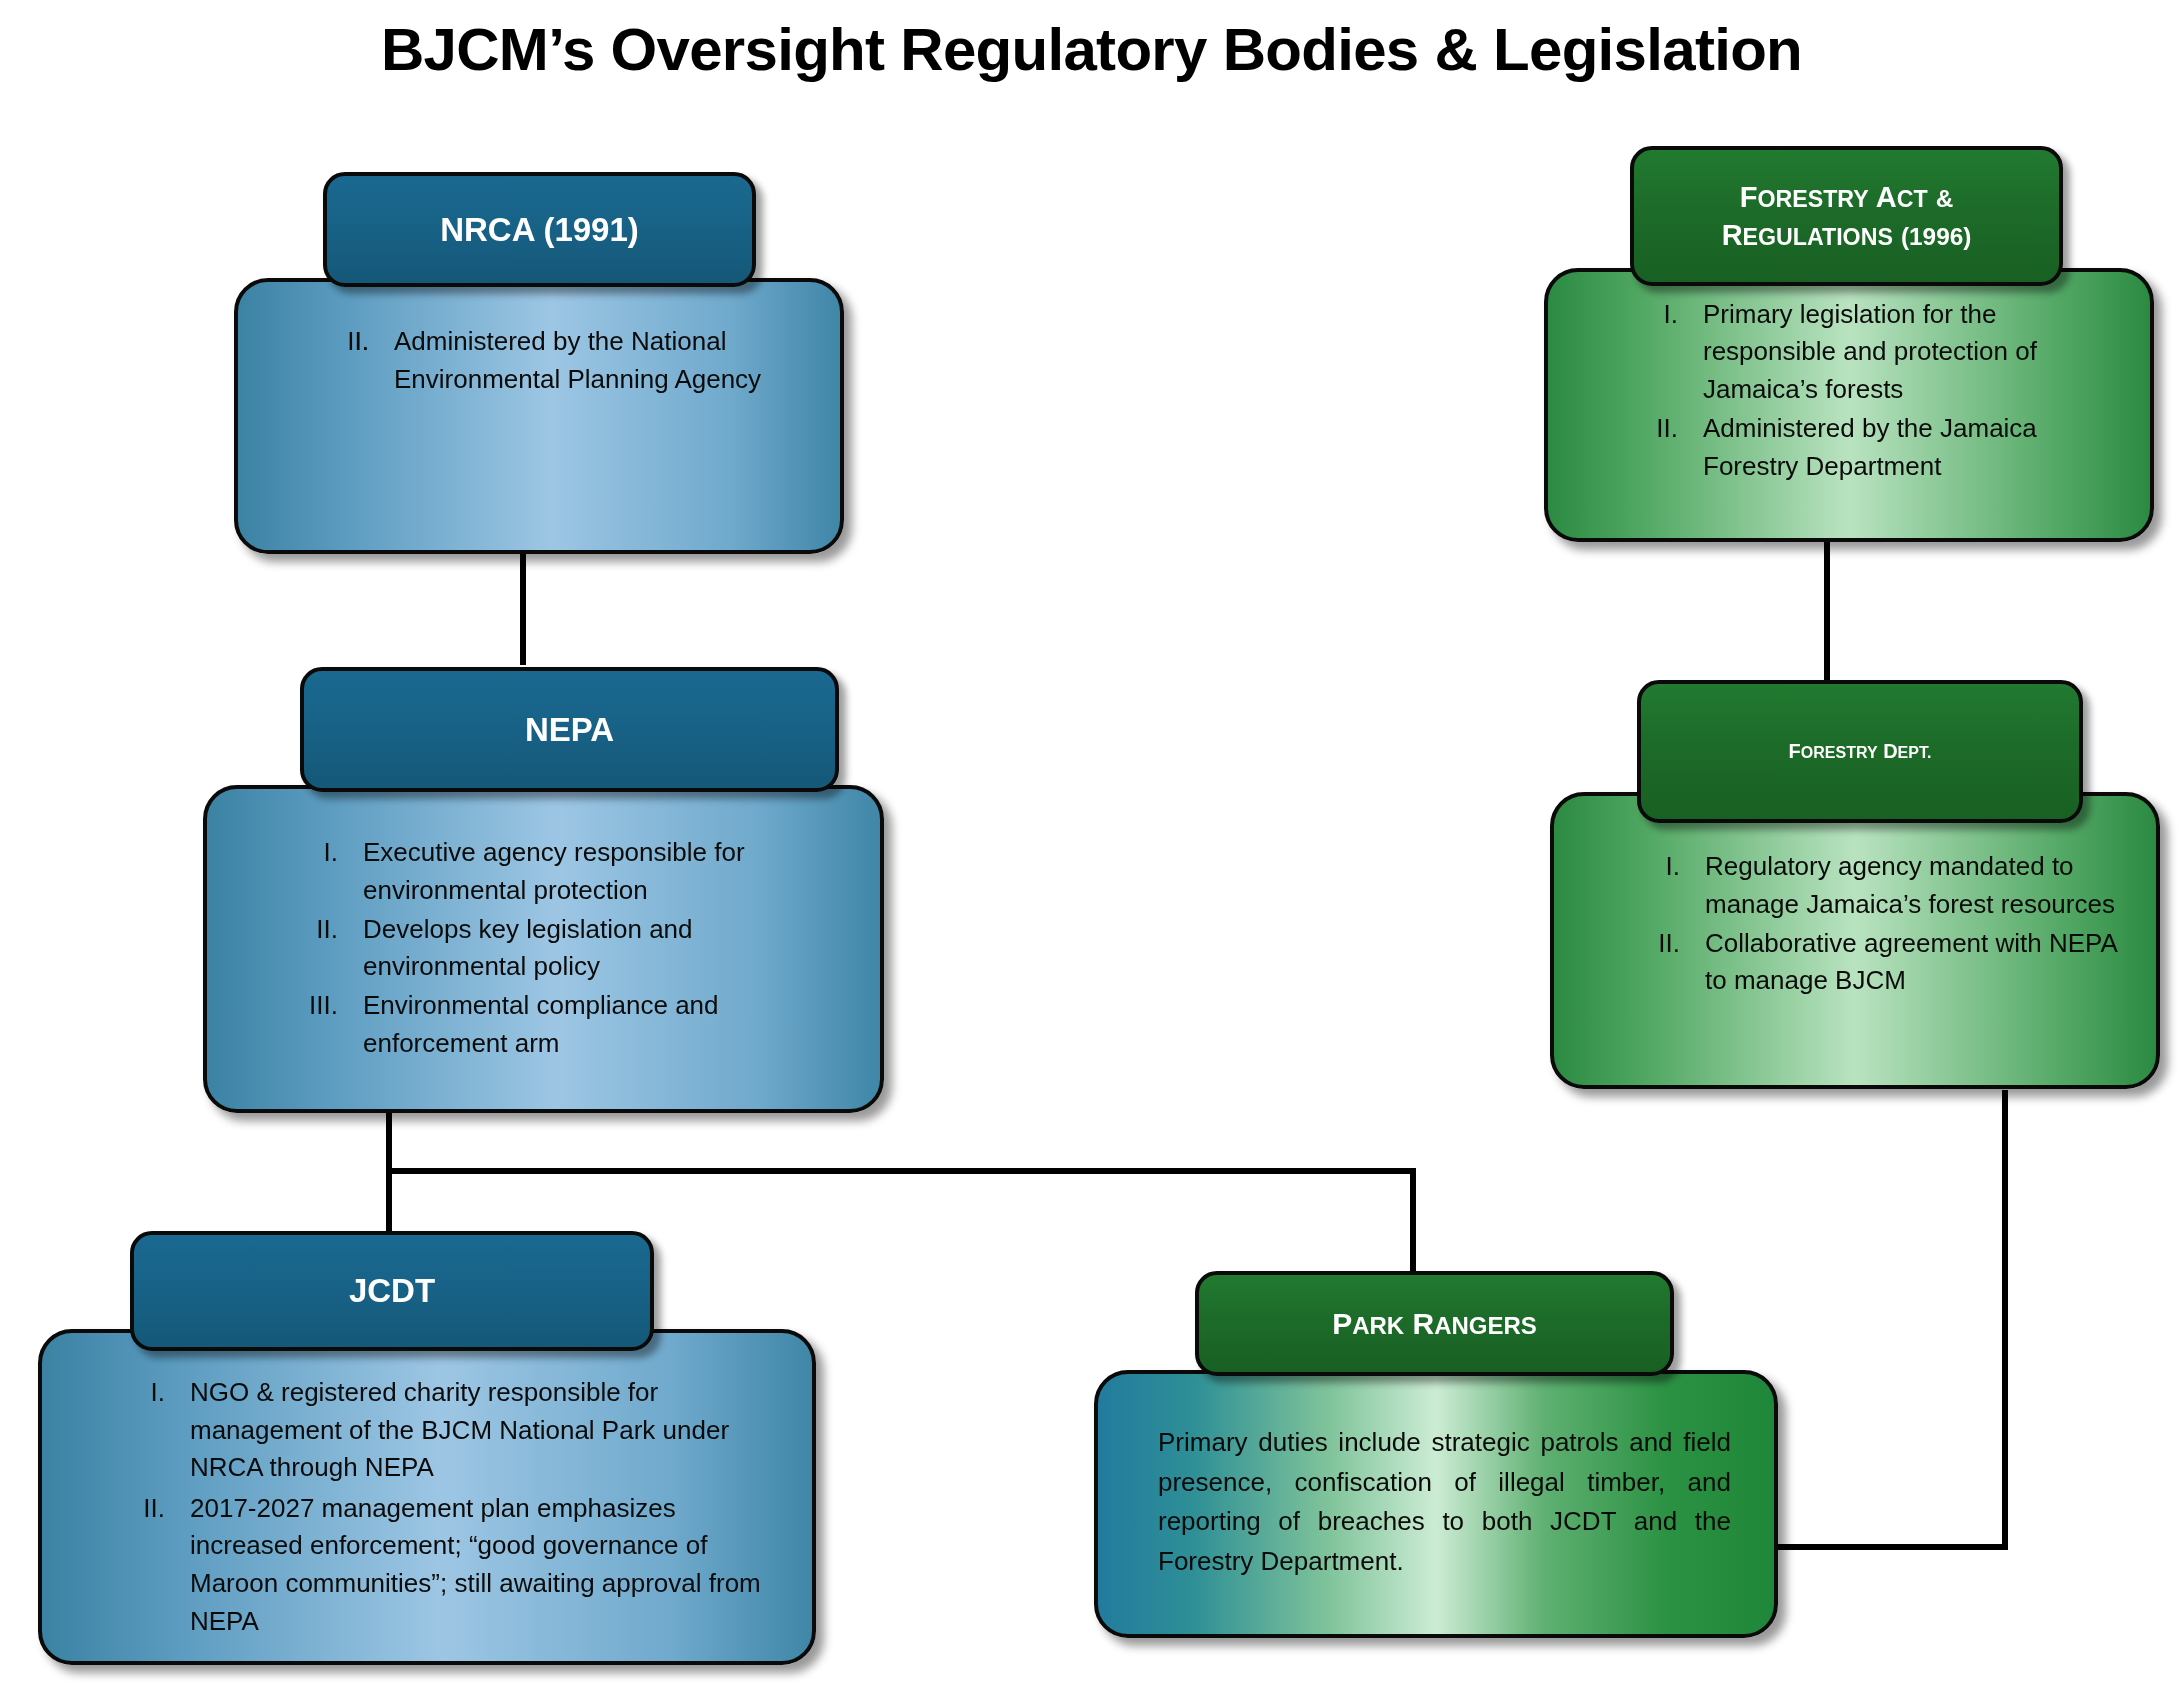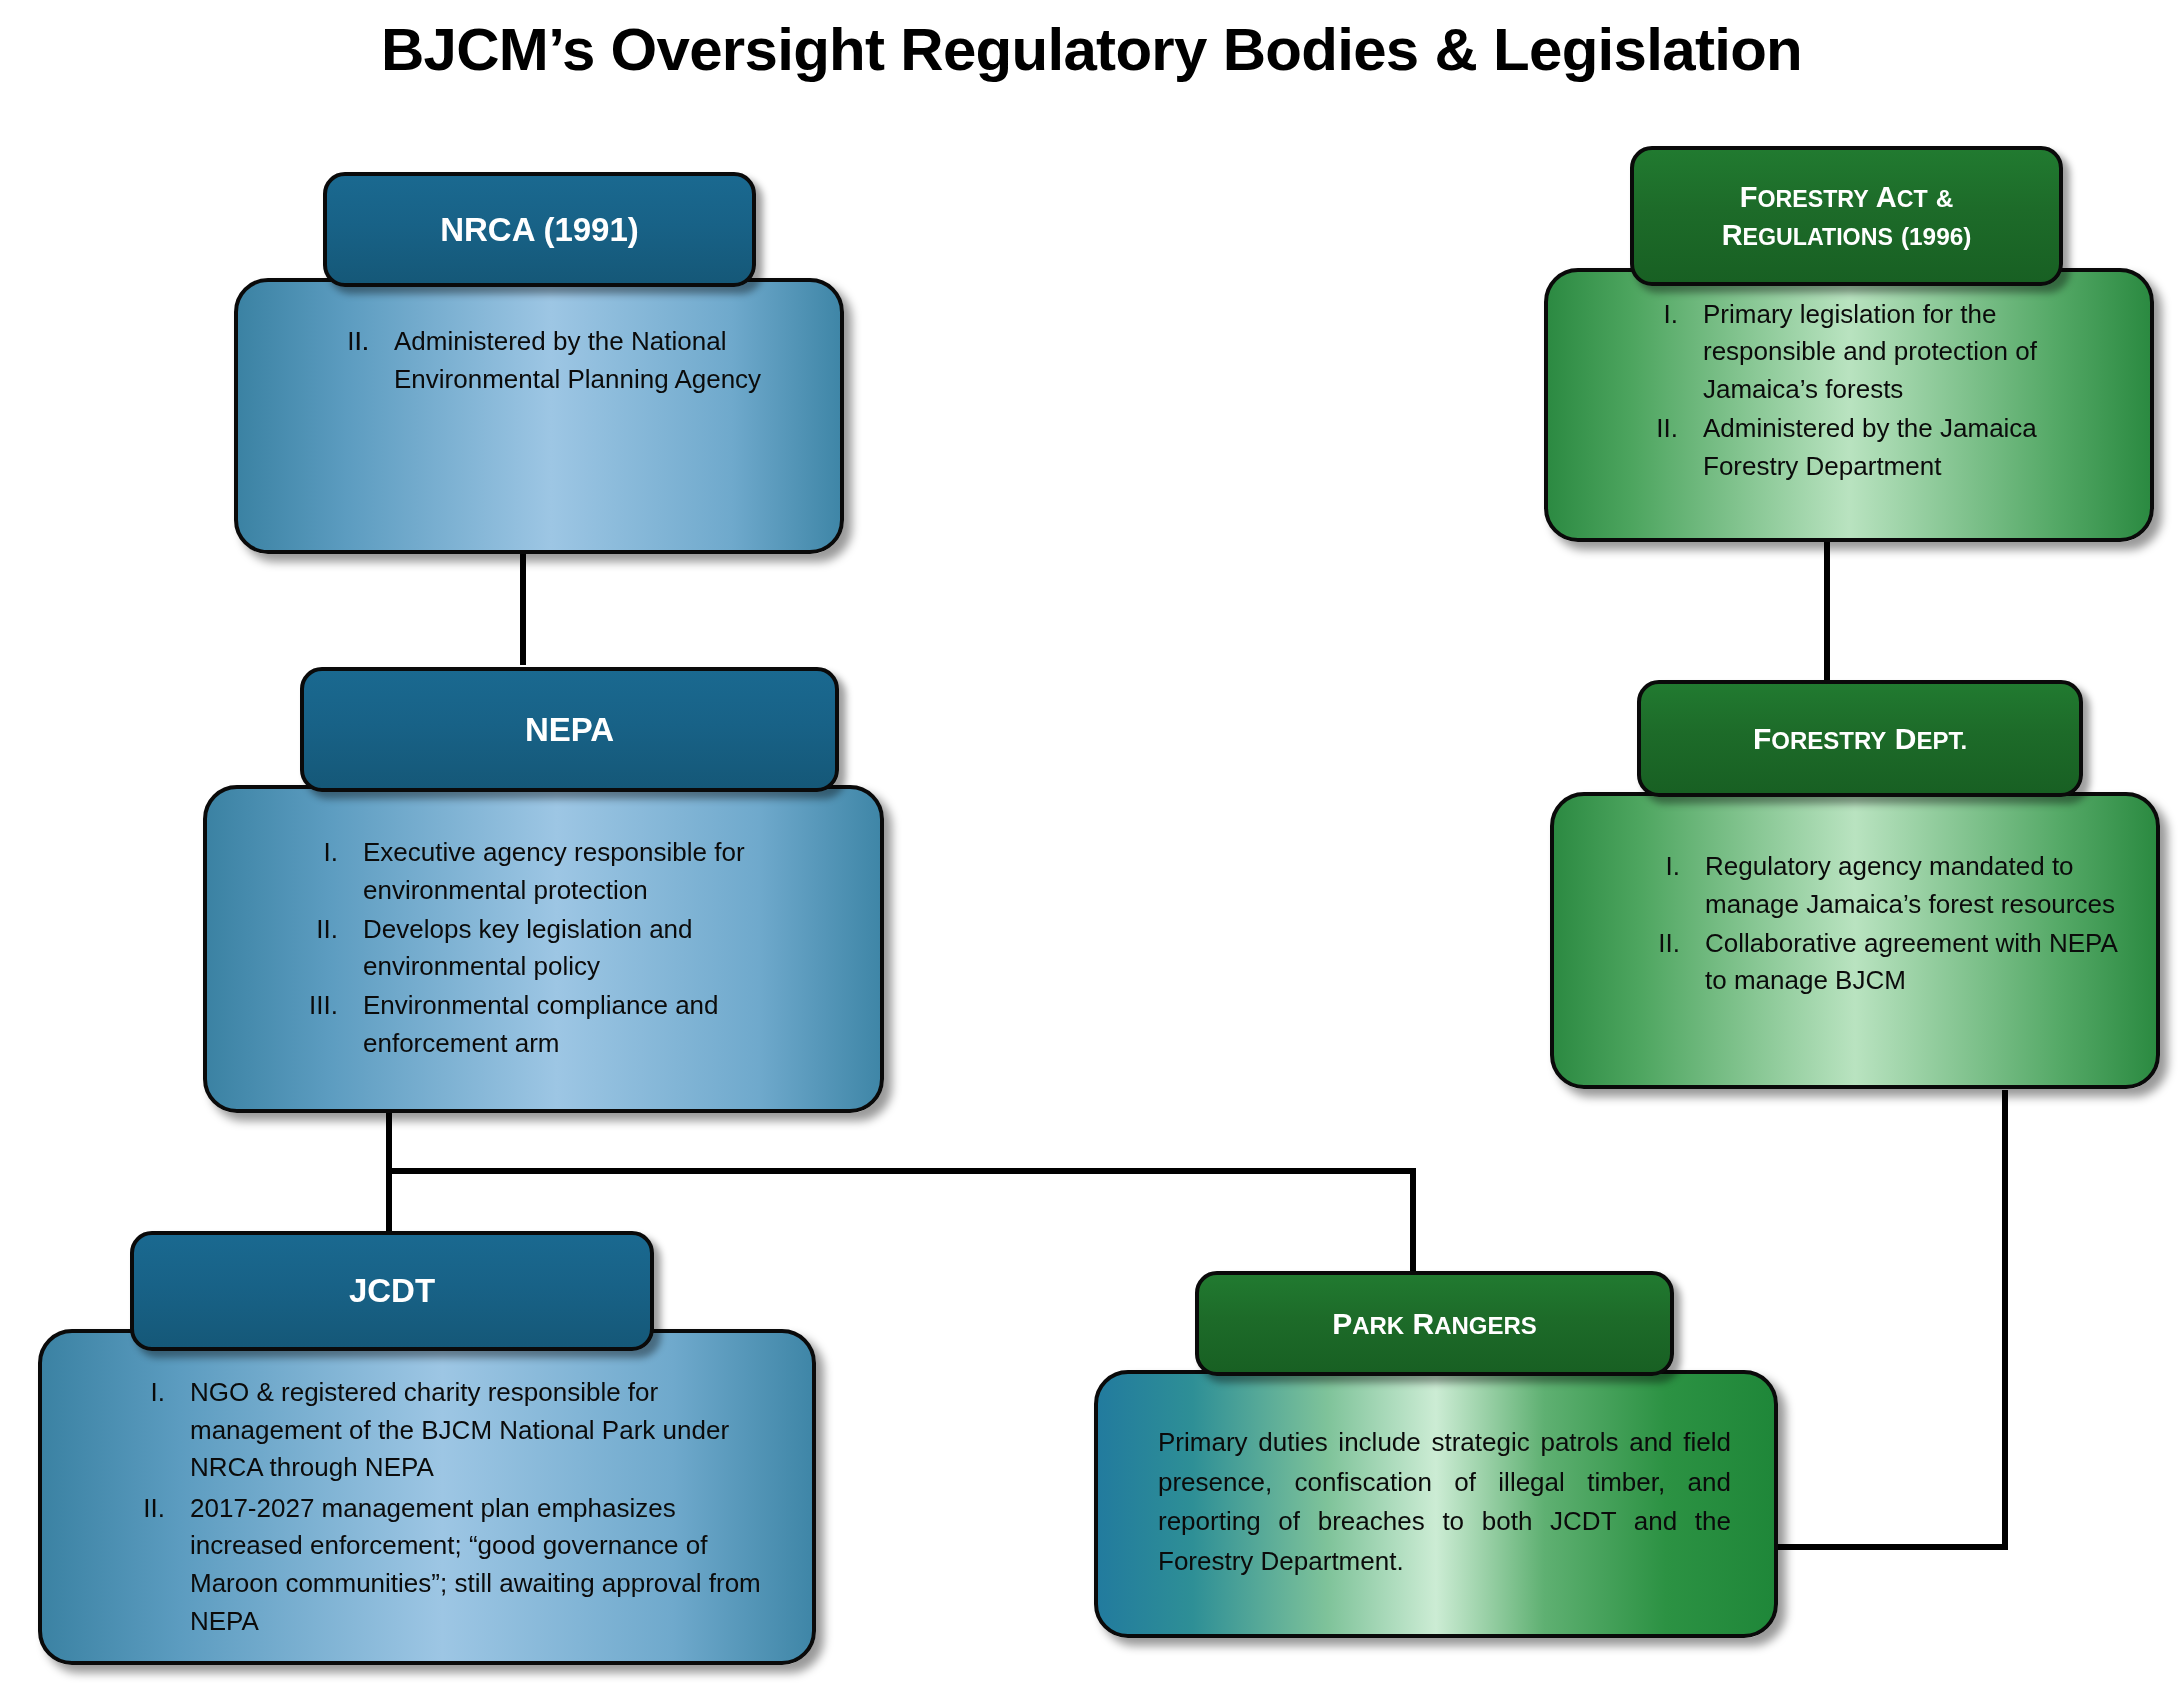--- a/index.html
+++ b/index.html
@@ -192,21 +192,21 @@
         </li>
         <li style="padding-left:84px;">
           <span class="num">III.</span>
           <span class="txt">Environmental compliance and enforcement arm</span>
         </li>
       </ol>
     </div>
   </div>
 
   <div class="node">
-    <div class="hdr hdr-green" style="left:1637px;top:680px;width:446px;height:117px;font-size:30px;">
+    <div class="hdr hdr-green" style="left:1637px;top:680px;width:446px;height:143px;font-size:20px;">
       <span class="t sc"><span style="font-size:1em">F</span><span style="font-size:0.80em">ORESTRY</span> <span style="font-size:1em">D</span><span style="font-size:0.80em">EPT.</span></span>
     </div>
     <div class="body body-green" style="left:1550px;top:792px;width:610px;height:297px;">
       <ol class="items" style="margin:52px 0 0 67px;width:518px;font-size:26px;line-height:1.45;">
         <li style="padding-left:84px;margin-bottom:1.3px;">
           <span class="num">I.</span>
           <span class="txt">Regulatory agency mandated to manage Jamaica’s forest resources</span>
         </li>
         <li style="padding-left:84px;">
           <span class="num">II.</span>

